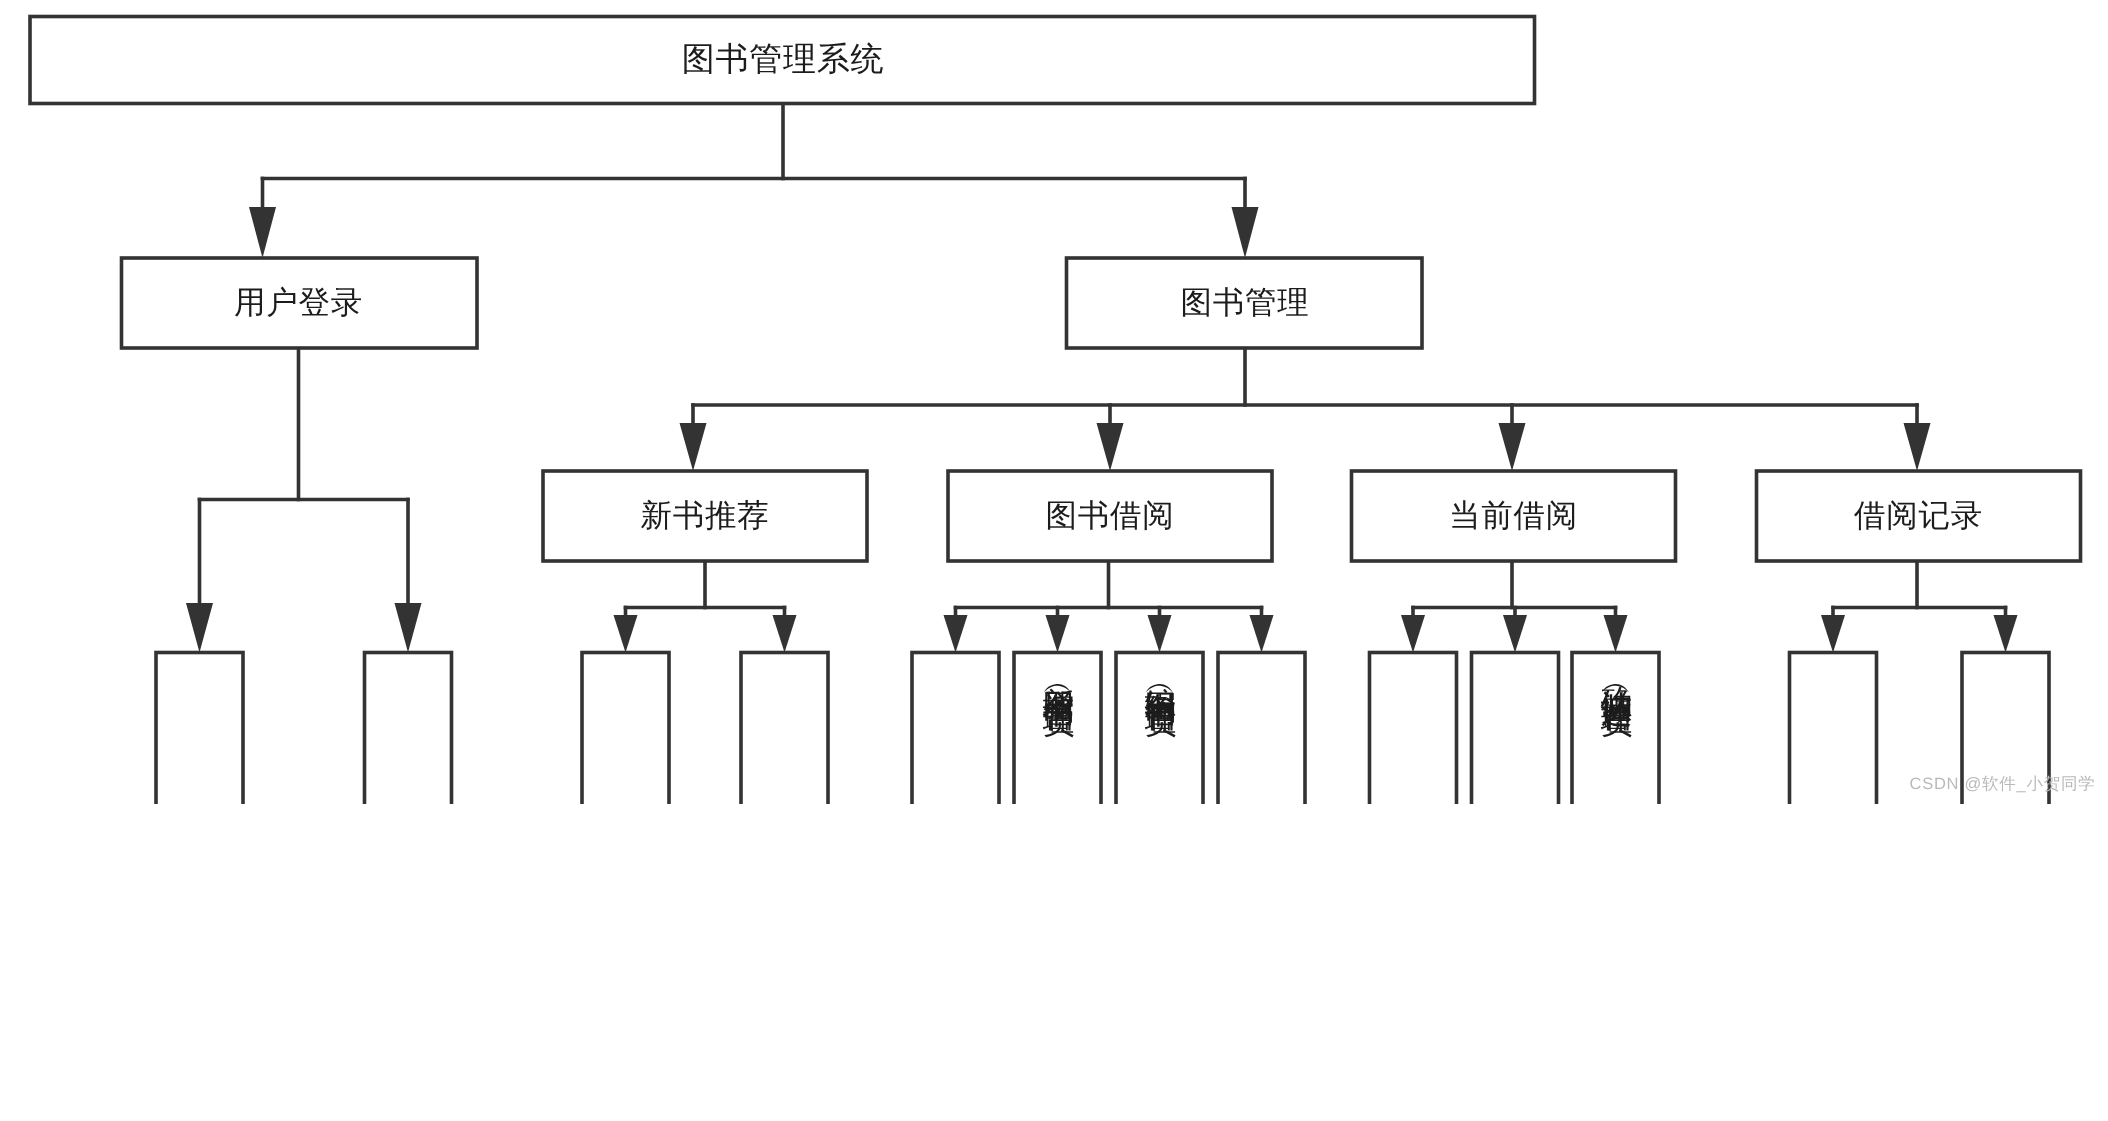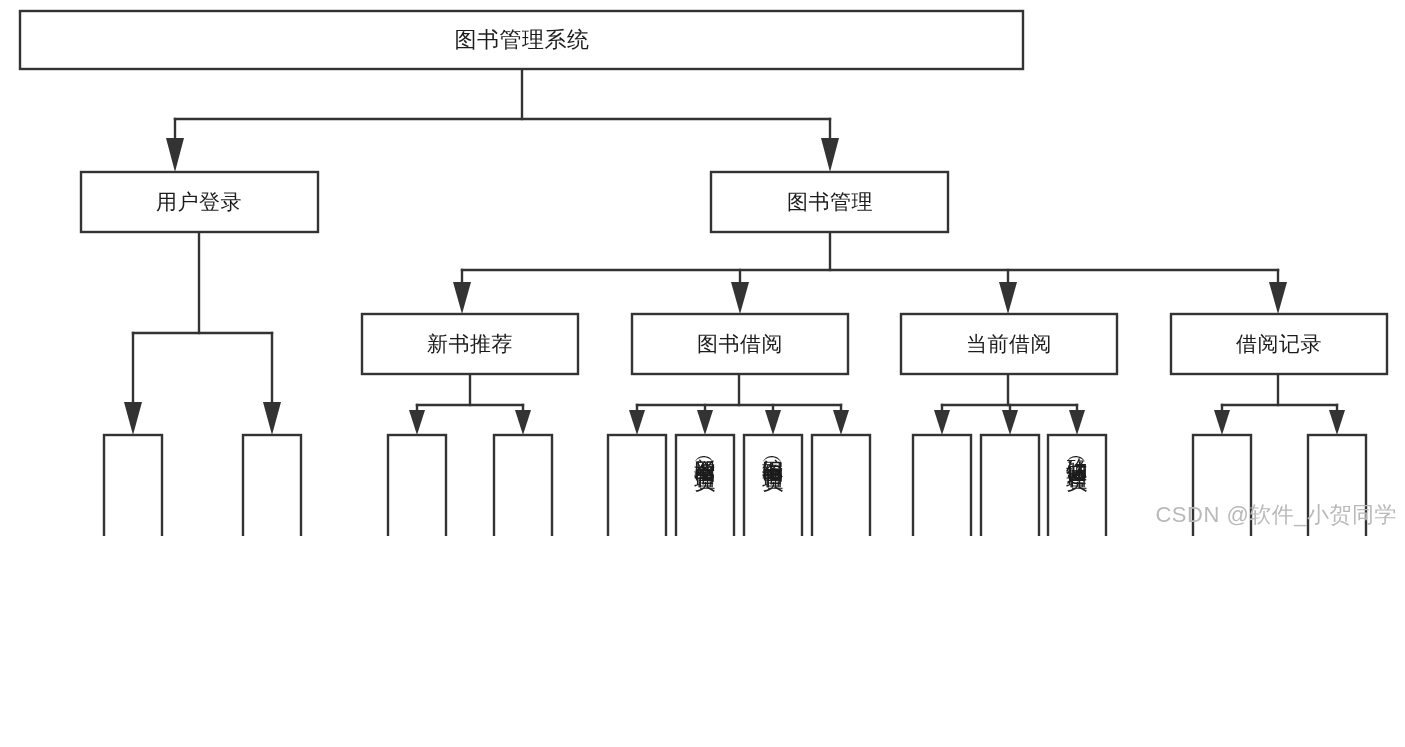--- a/index.html
+++ b/index.html
@@ -74,21 +74,21 @@
     color: #1c1c1c;
     letter-spacing: 2px;
     white-space: nowrap;
     text-align: center;
   }
   .watermark {
     position: absolute;
     right: 8px;
     bottom: 6px;
     font-family: "Liberation Sans", "DejaVu Sans", sans-serif;
-    font-size: 22px;
+    font-size: 11px;
     color: #b9b9b9;
     letter-spacing: 0.5px;
     white-space: nowrap;
     text-align: right;
   }
 </style>
 </head>
 <body>
 
 <div id="diagram-root">

